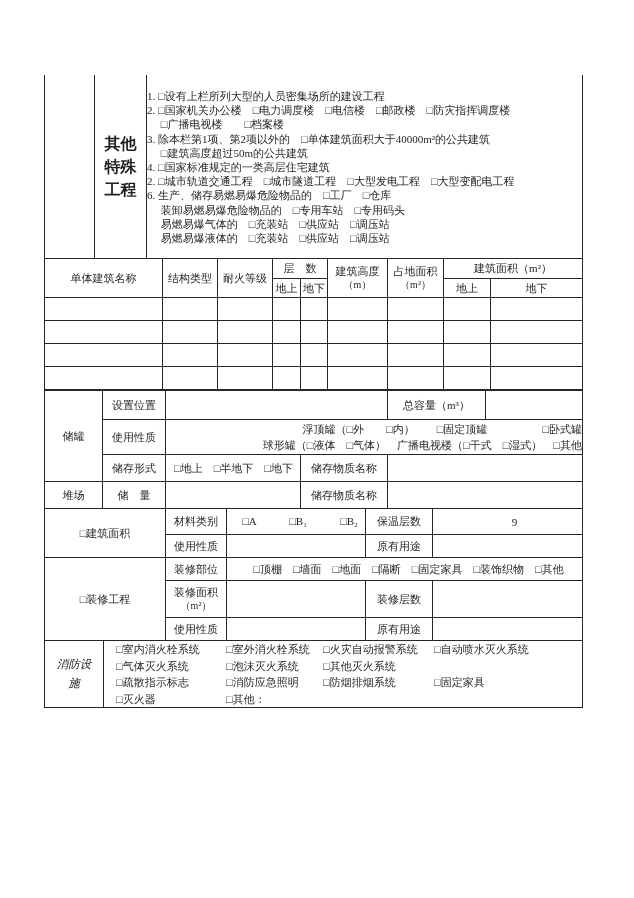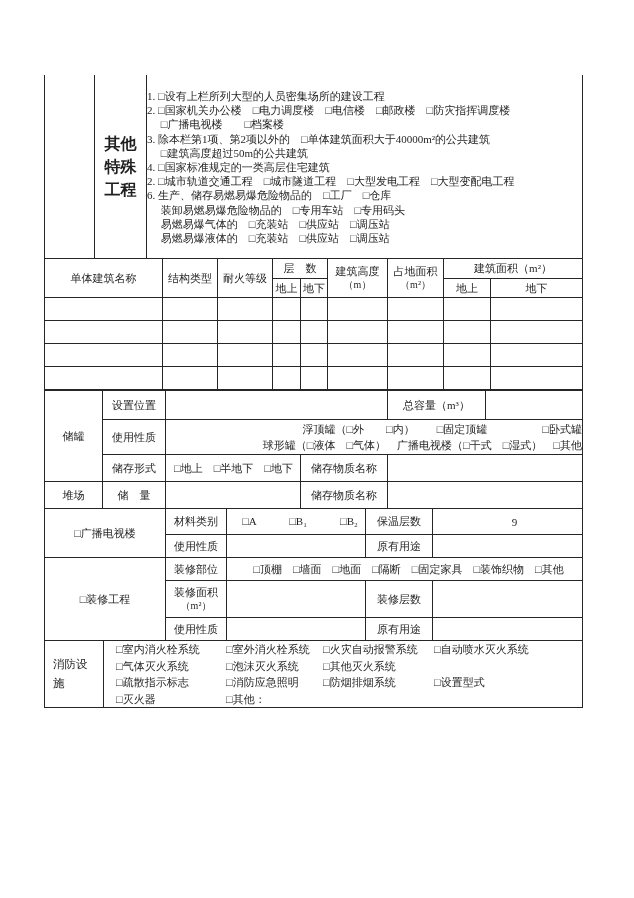--- a/index.html
+++ b/index.html
@@ -30,21 +30,21 @@
   .secC td { font-size:11px; }
   .lbl { text-align:center; }
   .opt { padding-left:8px; white-space:pre; }
   .typecell div { line-height:16px; white-space:pre; padding-left:8px;text-align:right; }
   
   .secD { left:44px; top:508px; width:538px; }
   .secD td { font-size:11px;text-align:center; }
   .val { padding-left:14px; }
   
   .secE { left:44px; top:640px; width:538px; }
-  .firelabel { text-align:left; font-size:11.5px; line-height:19px; padding:0 8px; }
+  .firelabel { text-align:center; font-size:11.5px; line-height:19px; padding:0 8px;font-style:italic; }
   .firegrid { vertical-align:middle;margin-top:8px; }
   .firerow {
     display:grid; grid-template-columns:110px 97px 111px 1fr;
     padding-left:12px; line-height:16.5px; font-size:11px;
   }
   .firerow span { white-space:pre; }
   
   .pagenum {
     position:absolute; left:0; top:818px; width:634px; text-align:center;
     font-size:10.5px; font-weight:bold;
@@ -206,21 +206,21 @@
   <table class="secD">
     <colgroup>
       <col style="width:121px">
         <col style="width:61px">
         <col style="width:139px">
       <col style="width:67px">
         <col style="width:150px">
     </colgroup>
     <tbody>
         <tr style="height:26px">
-      <td rowspan="2" class="lbl">□广播电视楼</td>
+      <td rowspan="2" class="lbl">□建筑面积</td>
       <td class="lbl">材料类别</td>
       <td class="opt">□A　　　□B₁　　　□B₂</td>
       <td class="lbl">保温层数</td>
       <td class="val">9</td>
     </tr>
     <tr style="height:23px">
       <td class="lbl">使用性质</td>
       <td></td>
       <td class="lbl">原有用途</td>
       <td></td>
@@ -266,21 +266,21 @@
         <div class="firerow">
           <span>□气体灭火系统</span>
           <span>□泡沫灭火系统</span>
           <span>□其他灭火系统</span>
           <span></span>
         </div>
         <div class="firerow">
           <span>□疏散指示标志</span>
           <span>□消防应急照明</span>
           <span>□防烟排烟系统</span>
-          <span>□设置型式</span>
+          <span>□固定家具</span>
         </div>
         <div class="firerow">
           <span>□灭火器</span>
           <span>□其他：</span>
           <span></span>
           <span></span>
         </div>
       </td>
     </tr>
   </tbody>

